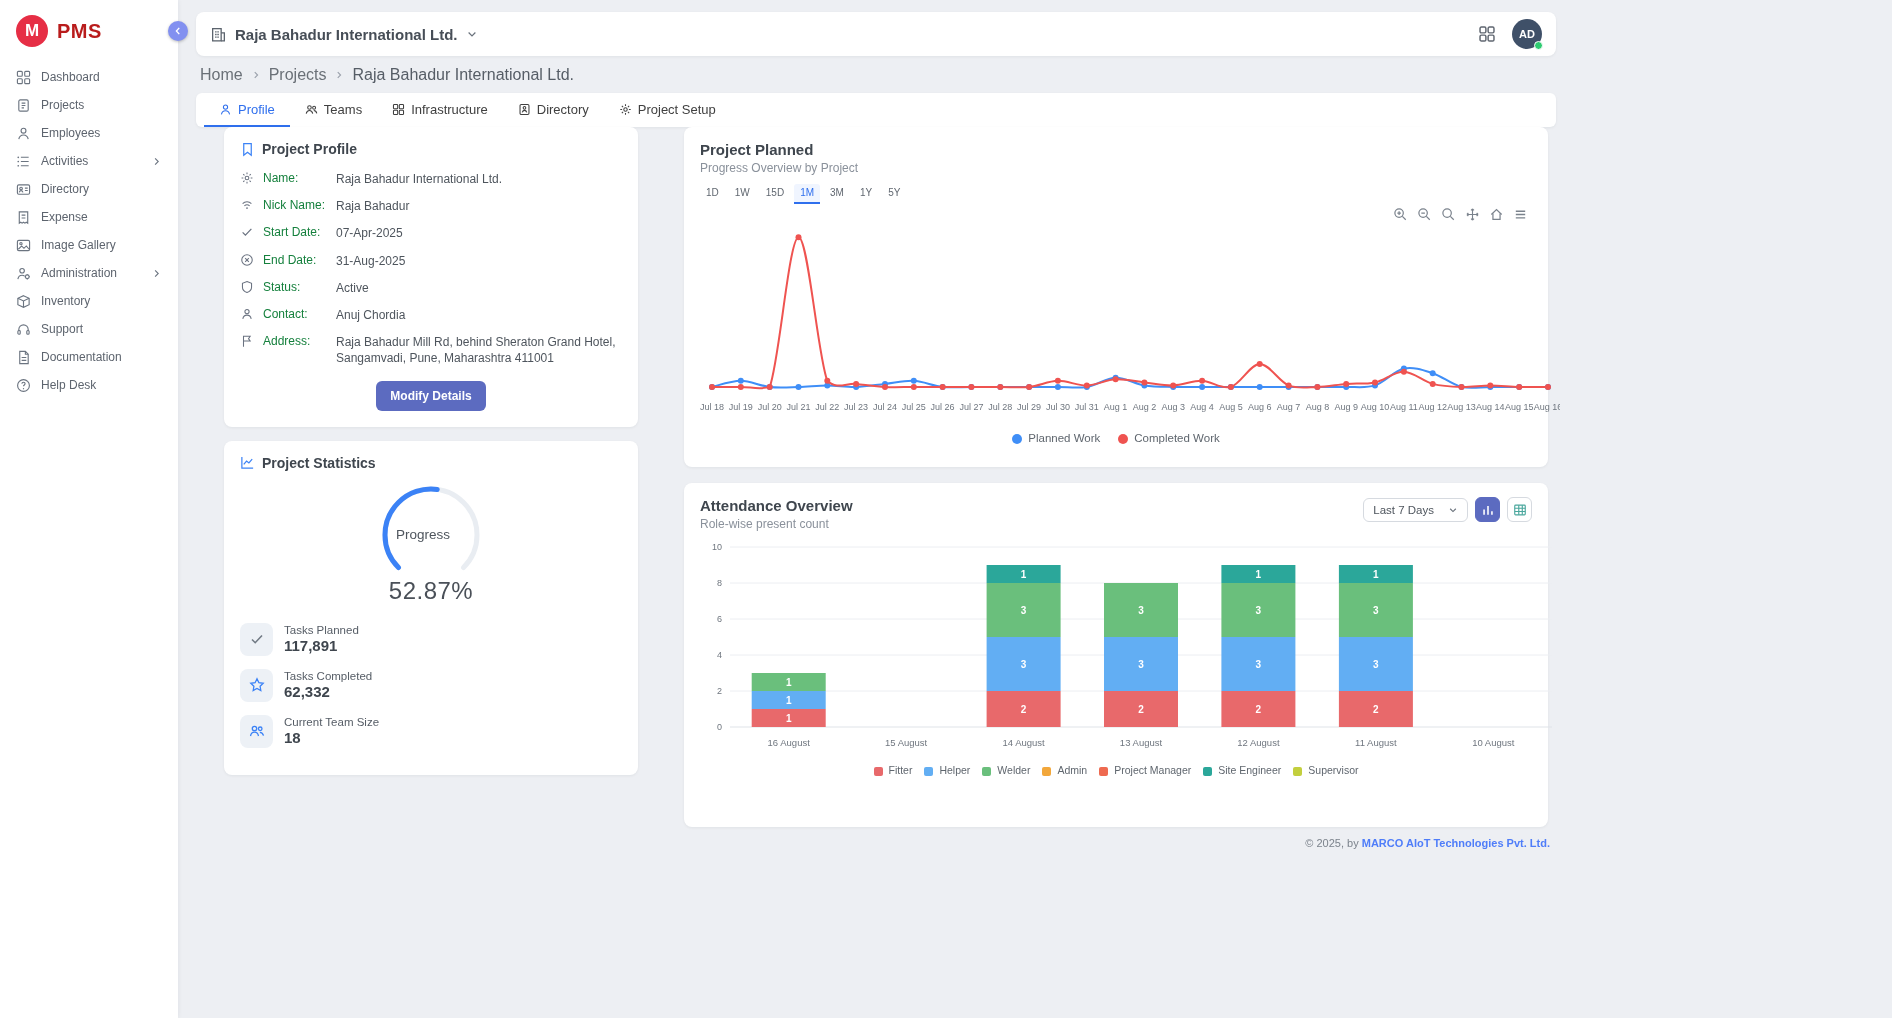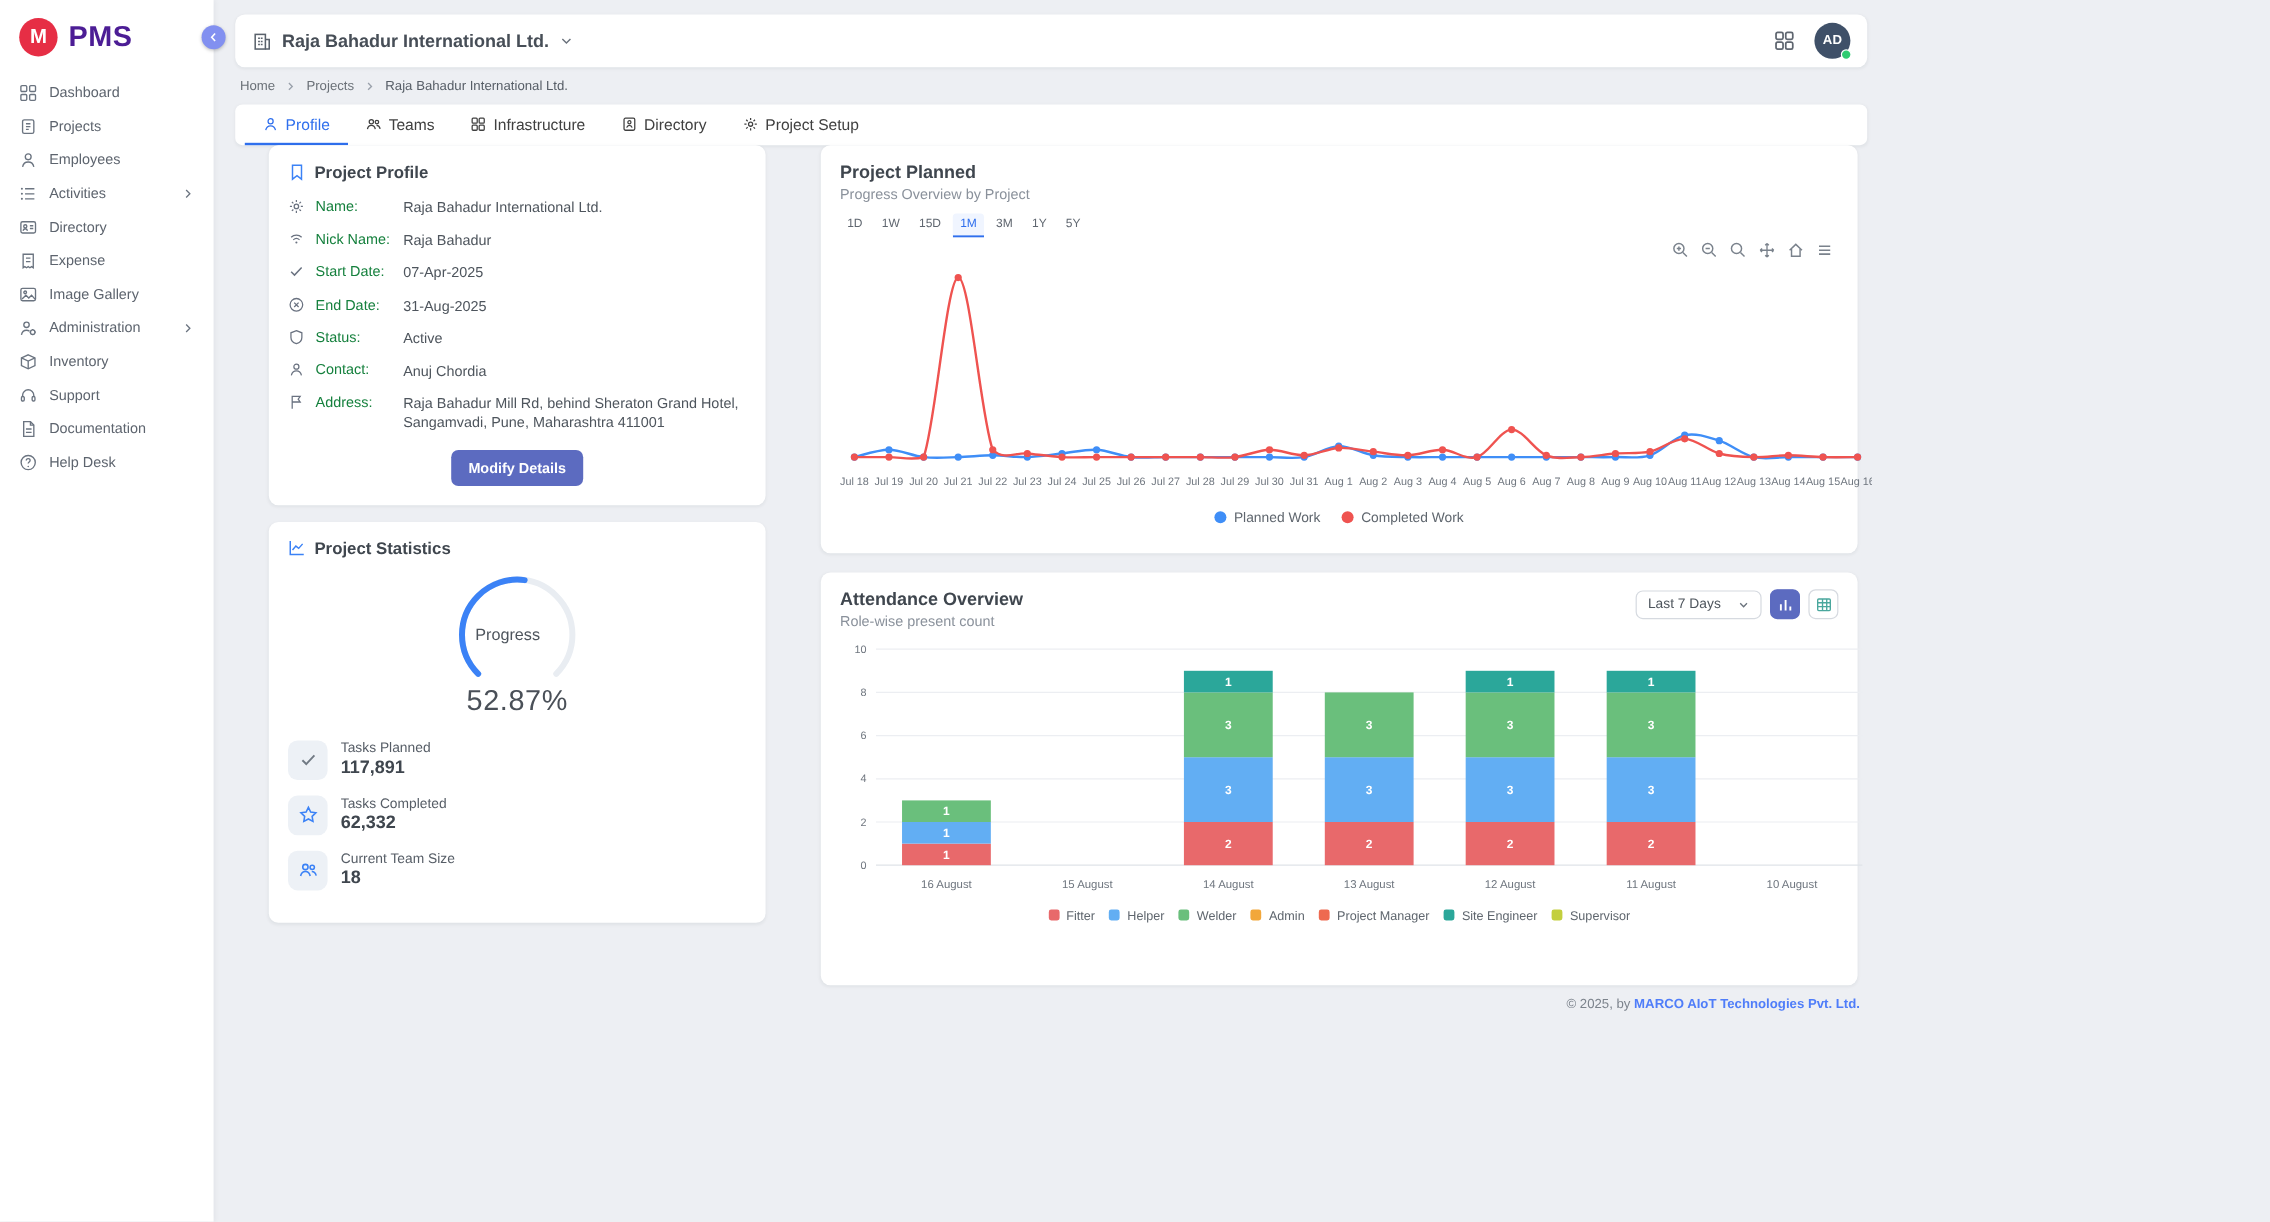--- a/index.html
+++ b/index.html
@@ -17,21 +17,21 @@
   .sidebar {
     position:absolute; left:0; top:0; width:178px; height:1018px;
     background:#ffffff; box-shadow:0 0 5px rgba(30,35,45,.07); z-index:5;
   }
   .logo-row { display:flex; align-items:center; gap:9px; padding:15px 16px 16px; }
   .logo-badge {
     width:32px; height:32px; border-radius:50%;
     background:#e62e45; color:#fff; font-weight:bold; font-size:17px;
     display:flex; align-items:center; justify-content:center;
   }
-  .logo-text { font-size:24px; font-weight:bold; color:#4c1d95; letter-spacing:.5px;text-align:center; }
+  .logo-text { font-size:20px; font-weight:bold; color:#b91c1c; letter-spacing:.5px;text-align:center; }
   .nav-item {
     display:flex; align-items:center; gap:10px;
     padding:6.5px 16px; font-size:12px; color:#5d646e; cursor:pointer;
   }
   .nav-item svg { width:15px; height:15px; flex:none; color:#6b7480; }
   .nav-chevron { margin-left:auto; color:#9aa1ab; }
   .nav-chevron svg { width:11px; height:11px; }
 
   .collapse-btn {
     position:absolute; left:168px; top:21px; width:20px; height:20px; z-index:9;
@@ -55,21 +55,21 @@
   .company-name { font-size:15px; font-weight:bold; color:#474e57; }
   .company-picker .chev svg { width:12px; height:12px; color:#6a727c; }
   .header-right { margin-left:auto; display:flex; align-items:center; gap:16px; }
   .apps-btn { background:none; border:none; cursor:pointer; color:#5f6670; }
   .apps-btn svg { width:18px; height:18px; }
   .avatar { position:relative; width:30px; height:30px; border-radius:50%; background:#3f5068;
     color:#fff; font-size:11px; font-weight:bold; display:flex; align-items:center; justify-content:center; cursor:pointer; }
   .avatar .dot { position:absolute; right:-1px; bottom:-1px; width:9px; height:9px; border-radius:50%;
     background:#2ecc71; border:1.5px solid #fff; }
 
-  .breadcrumb { display:flex; align-items:center; gap:8px; padding:10px 4px 9px; font-size:11px; color:#6a7077; }
+  .breadcrumb { display:flex; align-items:center; gap:8px; padding:10px 4px 9px; font-size:16px; color:#6a7077; }
   .breadcrumb .bc-link { cursor:pointer; }
   .breadcrumb .bc-sep svg { width:10px; height:10px; color:#9aa1ab; }
   .breadcrumb .bc-current { color:#565d66; }
 
   .tabs-card {
     background:#fff; border-radius:6px; height:34px; display:flex; align-items:stretch;
     padding:0 8px; box-shadow:0 1px 3px rgba(25,30,40,.06); margin-bottom:0;
   }
   .tab {
     display:flex; align-items:center; gap:6px; padding:0 15px;
@@ -121,21 +121,21 @@
   .range-row { display:flex; gap:4px; margin-top:9px; }
   .range-btn {
     background:none; border:none; font-size:10px; color:#606770; padding:3px 6px 4px;
     cursor:pointer; border-bottom:2px solid transparent; font-family:"Liberation Sans", sans-serif;
   }
   .range-btn.active { color:#2f6fed; border-bottom-color:#2f6fed; background:#f0f5ff; border-radius:3px 3px 0 0; }
   .chart-toolbar { position:absolute; top:80px; right:20px; display:flex; gap:9px; }
   .tool-icon { background:none; border:none; color:#7a828c; cursor:pointer; padding:0; }
   .tool-icon svg { width:15px; height:15px; }
   .legend-row { display:flex; justify-content:center; gap:18px; margin-top:2px; }
-  .legend-item { display:flex; align-items:flex-start; gap:6px; font-size:11.5px; color:#5f666e; cursor:pointer; }
+  .legend-item { display:flex; align-items:flex-end; gap:6px; font-size:11.5px; color:#5f666e; cursor:pointer; }
   .legend-dot { width:10px; height:10px; border-radius:50%; }
   .legend-sq { width:9px; height:9px; border-radius:2px; }
 
   
   .attendance-card { padding:14px 16px 10px; min-height:344px; }
   .att-header { display:flex; align-items:flex-start; }
   .att-controls { margin-left:auto; display:flex; align-items:center; gap:7px; }
   .select-box {
     display:flex; align-items:center; gap:14px; border:1px solid #d6dae0; border-radius:6px;
     padding:5px 9px; font-size:11.5px; color:#4e555d; cursor:pointer; background:#fff;

